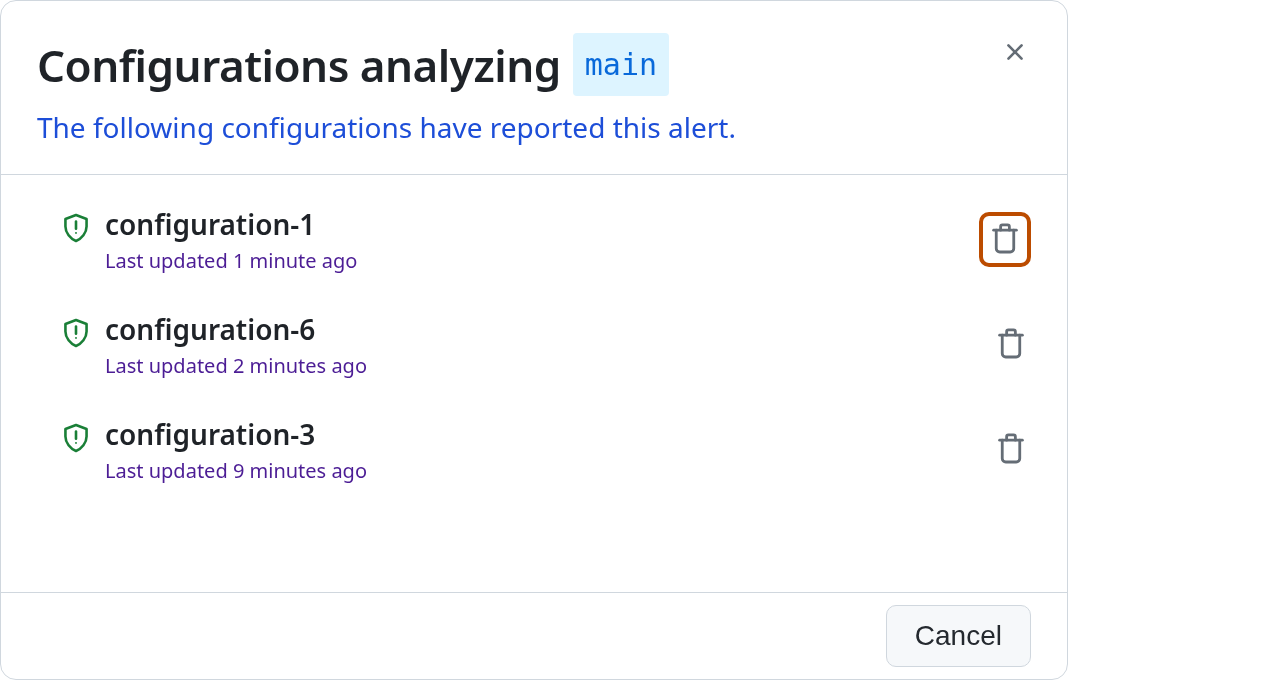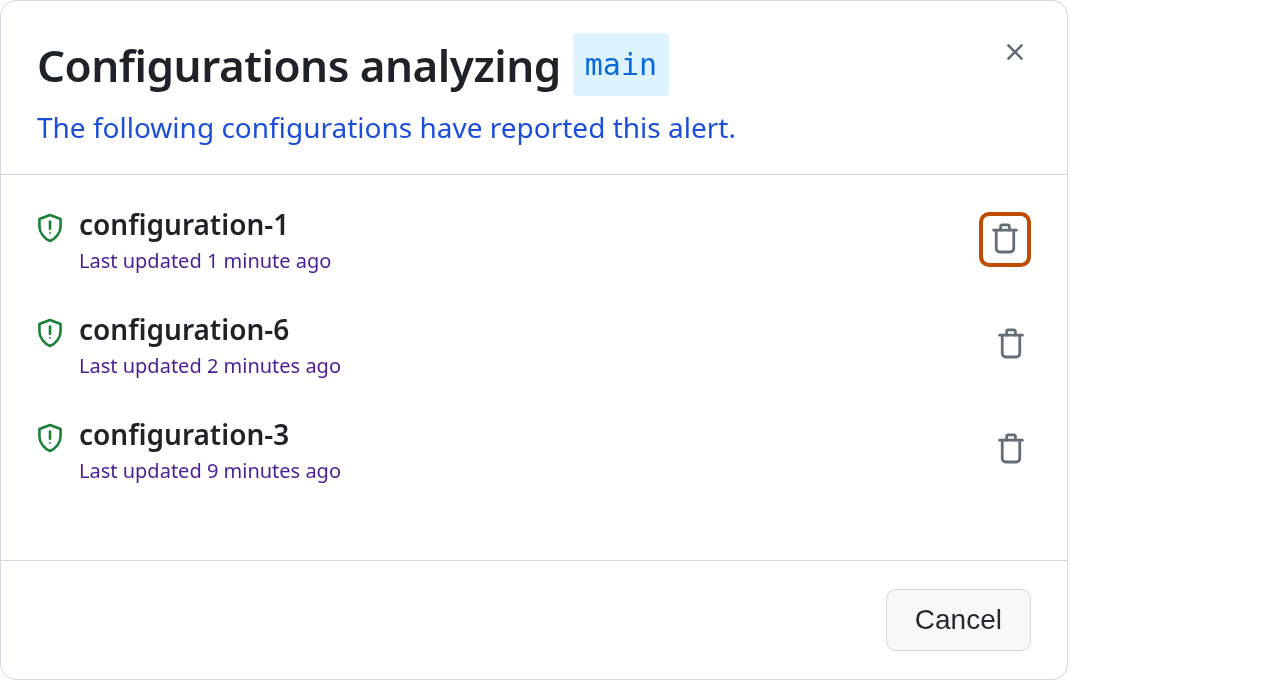--- a/index.html
+++ b/index.html
@@ -75,20 +75,21 @@
     }
     .config-list {
       flex: 1;
       padding: 12px 0;
     }
     .config-item {
       display: flex;
       align-items: center;
       padding: 18px 36px;
       gap: 16px;
+      margin-left: 26px;
     }
     .shield-icon {
       color: #1a7f37;
       width: 26px;
       height: 26px;
       flex-shrink: 0;
       margin-top: -28px;
     }
     .shield-icon svg {
       width: 26px;
@@ -122,21 +123,21 @@
     .delete-button.highlighted {
       border: 4px solid #bc4c00;
       padding: 6px 8px;
     }
     .delete-button svg {
       width: 28px;
       height: 32px;
     }
     .dialog-footer {
       border-top: 1px solid #d0d7de;
-      padding: 28px 36px;
+      padding: 12px 36px;
       display: flex;
       justify-content: flex-end;
       gap: 20px;
     }
     .btn {
       font-size: 28px;
       font-weight: 500;
       padding: 14px 28px;
       border-radius: 10px;
       cursor: pointer;

